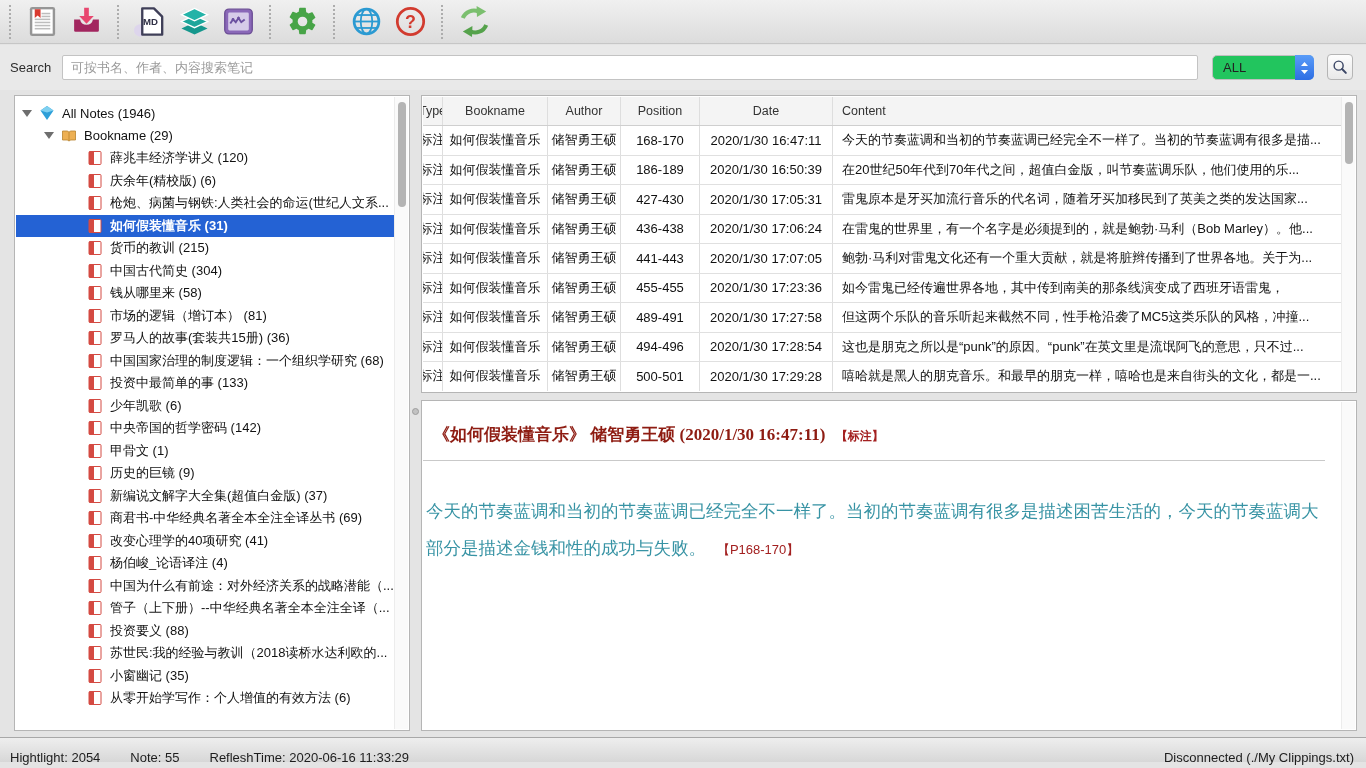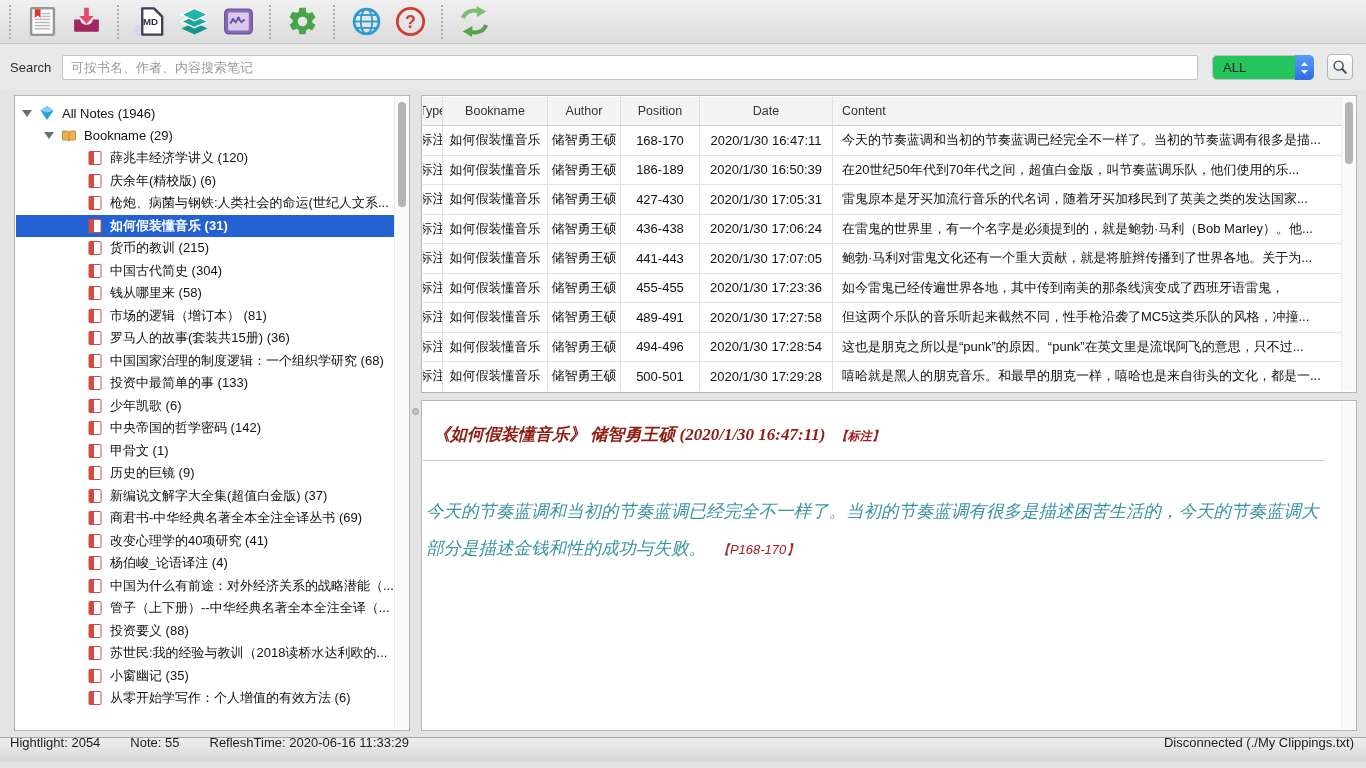--- a/index.html
+++ b/index.html
@@ -31,21 +31,21 @@
     background:linear-gradient(#5a9cf8,#2d6ee4); border-radius:0 5px 5px 0;
     display:flex; align-items:center; justify-content:center; }
   .search-btn { position:absolute; left:1327px; top:9px; width:26px; height:26px;
     background:linear-gradient(#fdfdfd,#e9e9e9); border:1px solid #b5b5b5;
     border-radius:4px; display:flex; align-items:center; justify-content:center; }
 
   
   .panel { position:absolute; background:#fff; border:1px solid #b5b5b5; }
   .sidebar      { left:14px;  top:95px;  width:396px; height:636px; }
   .table-panel  { left:421px; top:95px;  width:936px; height:298px; }
-  .detail-panel { left:421px; top:400px; width:936px; height:331px;font-style:italic; }
+  .detail-panel { left:421px; top:400px; width:936px; height:331px; }
   .dimple { position:absolute; left:412px; top:408px; width:7px; height:7px;
     border-radius:50%; background:#c2c2c2; border:1px solid #9d9d9d; }
 
   
   .vscroll { position:absolute; top:1px; right:1px; bottom:1px; width:14px;
     background:#fafafa; border-left:1px solid #ececec; }
   .vthumb { width:8px; margin:5px auto 0; background:#b4b4b4; border-radius:4px; }
 
   
   .tree { position:absolute; inset:1px 15px 1px 1px; overflow:hidden; padding-top:5px; }
@@ -78,21 +78,21 @@
     color:#8e1c12; font-family:"Liberation Serif","DejaVu Serif",serif; }
   .detail-tag { font-size:12px; color:#a32020; margin-left:6px; }
   .detail-hr { border:none; border-top:1px solid #c9c9c9; margin:14px 16px 0 0; }
   .detail-body { margin:32px 20px 0 3px; font-size:17.5px; line-height:37px;
     color:#3793a4; }
   .page-ref { font-size:13px; color:#a32020; margin-left:6px; }
 
   
   .statusbar { position:absolute; left:0; top:737px; width:1366px; height:21px;
     background:linear-gradient(#eeeeee,#d7d7d7); border-top:1px solid #a8a8a8;
-    display:flex; align-items:flex-end; font-size:13px; color:#1d1d1d; padding:12px 10px; }
+    display:flex; align-items:flex-start; font-size:13px; color:#1d1d1d; padding:12px 10px; }
   .statusbar .sitem { margin-right:30px; }
   .statusbar .right { margin-left:auto; margin-right:2px; }
 </style>
 </head>
 <body>
 
 <div class="window">
 
   <div class="toolbar">
     <span class="tb-sep"></span>

